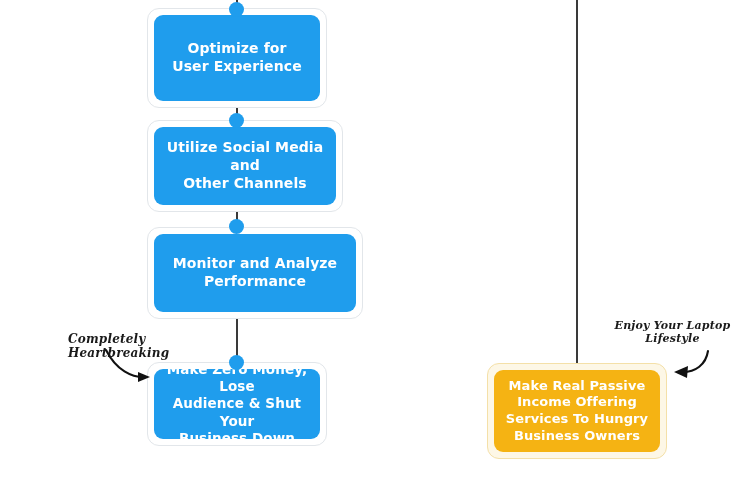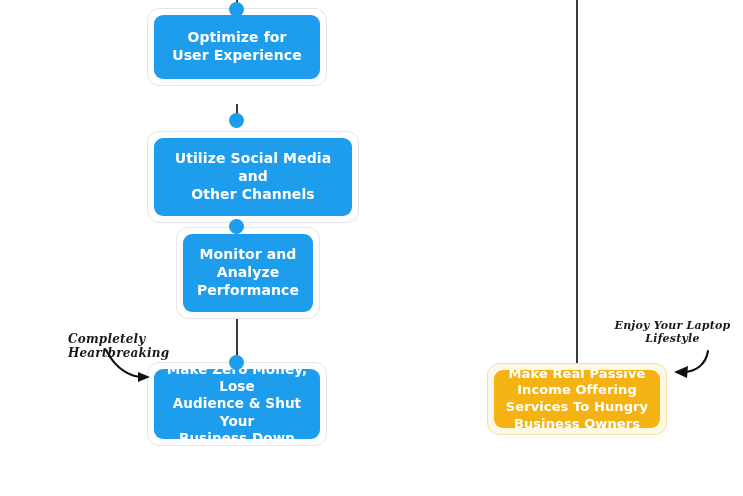--- a/index.html
+++ b/index.html
@@ -111,50 +111,50 @@
   <div class="conn-dot" style="left:229px; top:113px;"></div>
 
   <div class="conn-line" style="left:236px; top:210px; height:17px;"></div>
   <div class="conn-dot" style="left:229px; top:219px;"></div>
 
   <div class="conn-line" style="left:236px; top:318px; height:44px;"></div>
   <div class="conn-dot" style="left:229px; top:355px;"></div>
 
   <div class="conn-line" style="left:576px; top:0px; height:366px;"></div>
 
-  <div class="node node-outer-blue" style="left:147px; top:8px; width:180px; height:78px;">
+  <div class="node node-outer-blue" style="left:147px; top:8px; width:180px; height:100px;">
     <div class="node-inner inner-blue" style="font-size:14px;">
       <span class="node-label">Optimize for
 User Experience</span>
     </div>
   </div>
 
-  <div class="node node-outer-blue" style="left:147px; top:131px; width:212px; height:92px;">
+  <div class="node node-outer-blue" style="left:147px; top:120px; width:196px; height:92px;">
     <div class="node-inner inner-blue" style="font-size:14px;">
       <span class="node-label">Utilize Social Media and
 Other Channels</span>
     </div>
   </div>
 
-  <div class="node node-outer-blue" style="left:147px; top:227px; width:144px; height:92px;margin-left:29px;">
+  <div class="node node-outer-blue" style="left:147px; top:227px; width:216px; height:92px;">
     <div class="node-inner inner-blue" style="font-size:14px;">
       <span class="node-label">Monitor and Analyze
 Performance</span>
     </div>
   </div>
 
   <div class="node node-outer-blue" style="left:147px; top:362px; width:180px; height:84px;">
     <div class="node-inner inner-blue" style="font-size:13.5px;">
       <span class="node-label">Make Zero Money, Lose
 Audience &amp; Shut Your
 Business Down</span>
     </div>
   </div>
 
-  <div class="node node-outer-orange" style="left:487px; top:363px; width:180px; height:72px;">
+  <div class="node node-outer-orange" style="left:487px; top:363px; width:180px; height:96px;">
     <div class="node-inner inner-orange" style="font-size:13px;">
       <span class="node-label">Make Real Passive
 Income  Offering
 Services To Hungry
 Business Owners</span>
     </div>
   </div>
 
   <div class="script-note note-left" style="left:68px; top:333px; width:180px;">Completely Heartbreaking</div>
 

